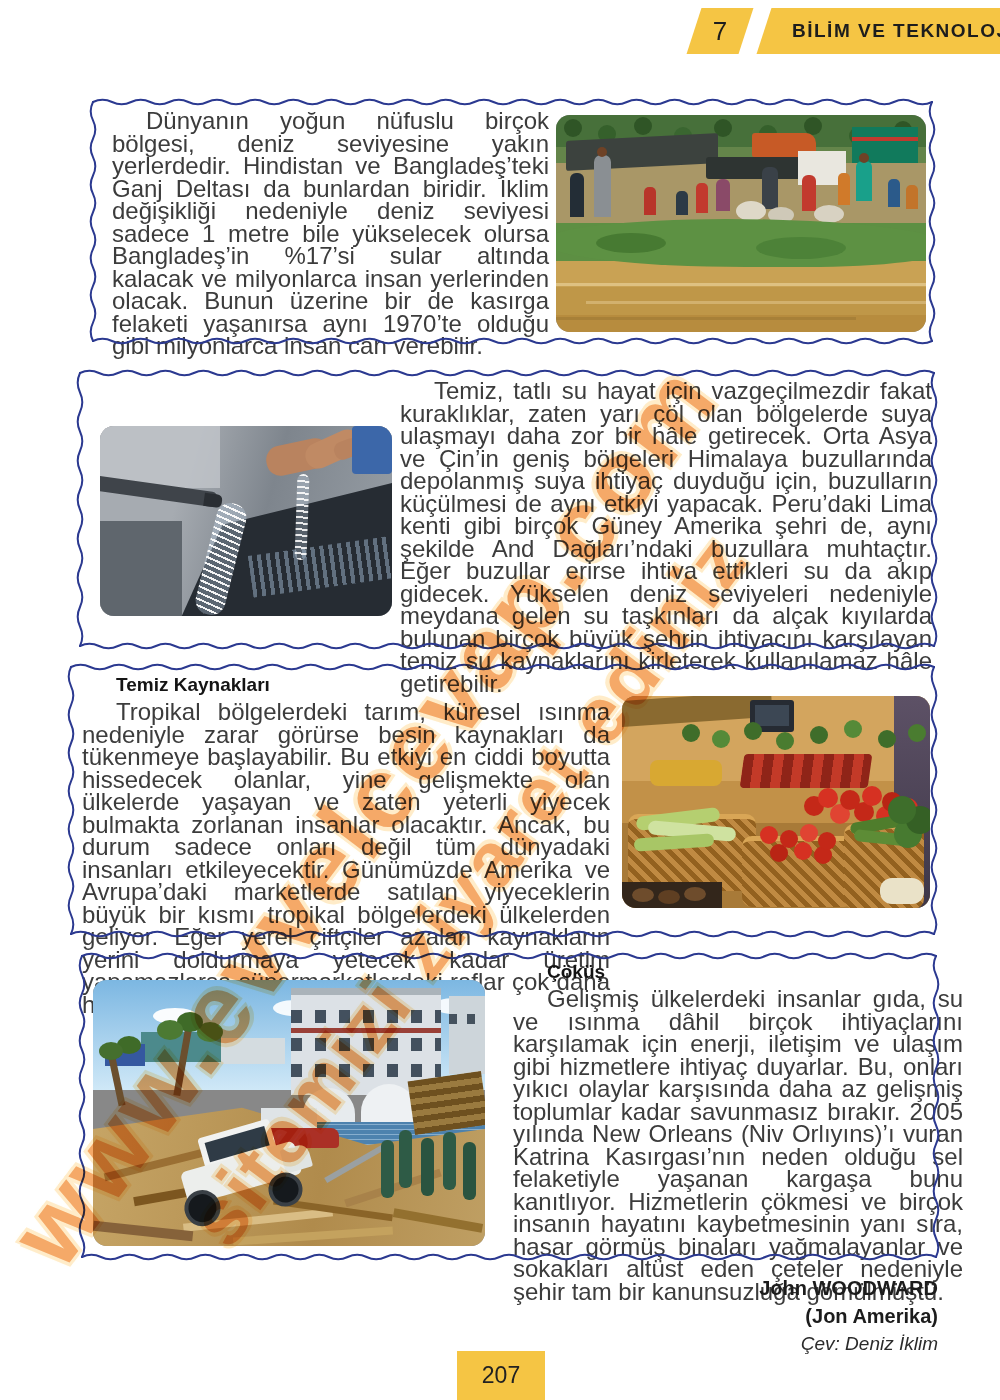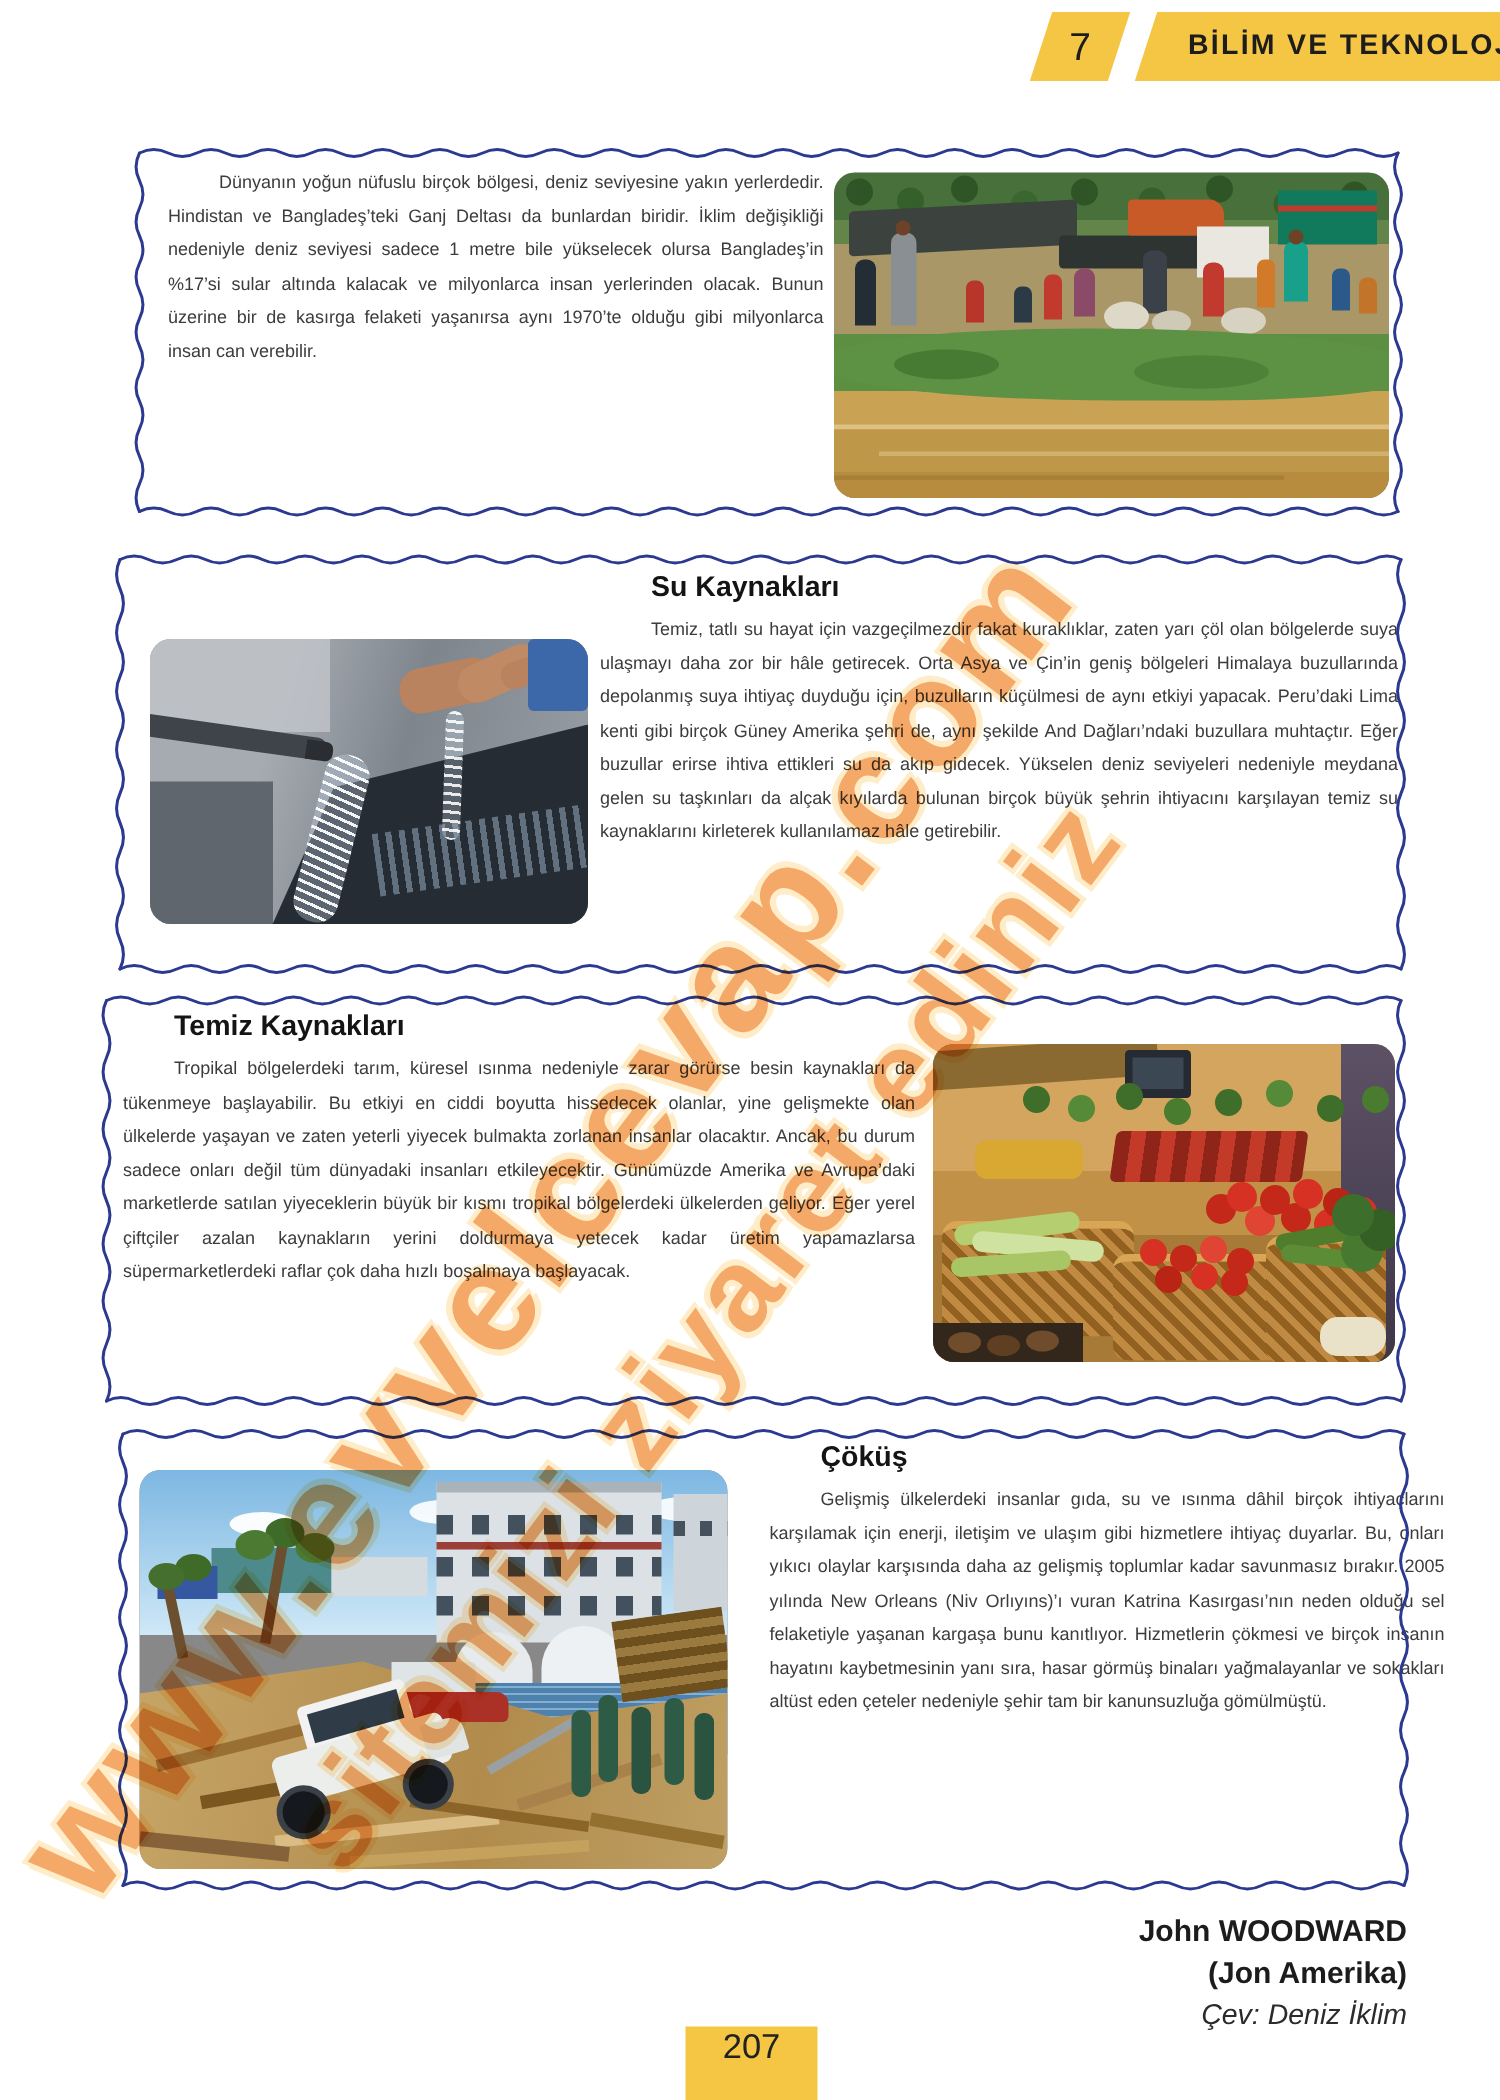--- a/index.html
+++ b/index.html
@@ -24,42 +24,42 @@
   }
   .unit-title-bar span{
     transform:skewX(18deg);font-size:19px;font-weight:700;
     letter-spacing:1.5px;color:#1d1d1d;padding-left:28px;white-space:nowrap;
   }
 
   
   .sec{position:absolute;z-index:1;}
   .txt{position:absolute;z-index:2;}
   .sec-title{font-size:19px;font-weight:700;color:#141414;margin:0 0 4px 0;text-indent:34px;line-height:24px;}
-  .sec-body{font-size:12px;line-height:22.5px;color:#3c3c3c;text-align:justify;margin:0;text-indent:34px;}
+  .sec-body{font-size:24px;line-height:22.5px;color:#3c3c3c;text-align:justify;margin:0;text-indent:34px;}
 
   
   .photo{position:absolute;border-radius:14px;overflow:hidden;z-index:1;background:#888;}
 
   
   .watermark{position:absolute;inset:0;z-index:6;pointer-events:none;mix-blend-mode:multiply;opacity:.78;}
   .wm{
     position:absolute;font-weight:800;color:#f2913d;white-space:nowrap;
     transform-origin:0 50%;
     text-shadow:3px 3px 0 #ffe7ba,-3px -3px 0 #ffe7ba,3px -3px 0 #ffe7ba,-3px 3px 0 #ffe7ba,0 0 6px #fff3d8;
   }
   .wm1{left:34px;top:1195px;font-size:100px;transform:rotate(-53deg);letter-spacing:4px;}
   .wm2{left:208px;top:1190px;font-size:78px;transform:rotate(-53deg);letter-spacing:3px;}
 
   
   .attribution{position:absolute;right:62px;top:1274px;text-align:right;z-index:2;}
   .attr-line1,.attr-line2{font-weight:700;font-size:20px;color:#1c1c1c;line-height:28px;}
   .attr-line3{font-style:italic;font-size:19px;color:#2b2b2b;line-height:28px;}
   .pagenum{
     position:absolute;left:457px;top:1351px;width:88px;height:49px;background:#f5c544;
-    display:flex;align-items:flex-start;justify-content:center;
+    display:flex;align-items:center;justify-content:center;
     font-size:23px;color:#222;z-index:2;
   }
 </style>
 </head>
 <body>
 
 <div class="unit-badge">
   <span>7</span>
 </div>
 <div class="unit-title-bar">
@@ -111,21 +111,20 @@
 <svg width="849" height="249" style="position: absolute; left: 0px; top: 0px; pointer-events: none; z-index: 3;">
       <path d="M5 5 q9.534090909090908 -4.6 19.068181818181817 0 q9.534090909090908 4.6 19.068181818181817 0 q9.534090909090908 -4.6 19.068181818181817 0 q9.534090909090908 4.6 19.068181818181817 0 q9.534090909090908 -4.6 19.068181818181817 0 q9.534090909090908 4.6 19.068181818181817 0 q9.534090909090908 -4.6 19.068181818181817 0 q9.534090909090908 4.6 19.068181818181817 0 q9.534090909090908 -4.6 19.068181818181817 0 q9.534090909090908 4.6 19.068181818181817 0 q9.534090909090908 -4.6 19.068181818181817 0 q9.534090909090908 4.6 19.068181818181817 0 q9.534090909090908 -4.6 19.068181818181817 0 q9.534090909090908 4.6 19.068181818181817 0 q9.534090909090908 -4.6 19.068181818181817 0 q9.534090909090908 4.6 19.068181818181817 0 q9.534090909090908 -4.6 19.068181818181817 0 q9.534090909090908 4.6 19.068181818181817 0 q9.534090909090908 -4.6 19.068181818181817 0 q9.534090909090908 4.6 19.068181818181817 0 q9.534090909090908 -4.6 19.068181818181817 0 q9.534090909090908 4.6 19.068181818181817 0 q9.534090909090908 -4.6 19.068181818181817 0 q9.534090909090908 4.6 19.068181818181817 0 q9.534090909090908 -4.6 19.068181818181817 0 q9.534090909090908 4.6 19.068181818181817 0 q9.534090909090908 -4.6 19.068181818181817 0 q9.534090909090908 4.6 19.068181818181817 0 q9.534090909090908 -4.6 19.068181818181817 0 q9.534090909090908 4.6 19.068181818181817 0 q9.534090909090908 -4.6 19.068181818181817 0 q9.534090909090908 4.6 19.068181818181817 0 q9.534090909090908 -4.6 19.068181818181817 0 q9.534090909090908 4.6 19.068181818181817 0 q9.534090909090908 -4.6 19.068181818181817 0 q9.534090909090908 4.6 19.068181818181817 0 q9.534090909090908 -4.6 19.068181818181817 0 q9.534090909090908 4.6 19.068181818181817 0 q9.534090909090908 -4.6 19.068181818181817 0 q9.534090909090908 4.6 19.068181818181817 0 q9.534090909090908 -4.6 19.068181818181817 0 q9.534090909090908 4.6 19.068181818181817 0 q9.534090909090908 -4.6 19.068181818181817 0 q9.534090909090908 4.6 19.068181818181817 0" fill="none" stroke="#2b3990" stroke-width="2" stroke-linecap="round"></path>
       <path d="M5 244 q9.534090909090908 -4.6 19.068181818181817 0 q9.534090909090908 4.6 19.068181818181817 0 q9.534090909090908 -4.6 19.068181818181817 0 q9.534090909090908 4.6 19.068181818181817 0 q9.534090909090908 -4.6 19.068181818181817 0 q9.534090909090908 4.6 19.068181818181817 0 q9.534090909090908 -4.6 19.068181818181817 0 q9.534090909090908 4.6 19.068181818181817 0 q9.534090909090908 -4.6 19.068181818181817 0 q9.534090909090908 4.6 19.068181818181817 0 q9.534090909090908 -4.6 19.068181818181817 0 q9.534090909090908 4.6 19.068181818181817 0 q9.534090909090908 -4.6 19.068181818181817 0 q9.534090909090908 4.6 19.068181818181817 0 q9.534090909090908 -4.6 19.068181818181817 0 q9.534090909090908 4.6 19.068181818181817 0 q9.534090909090908 -4.6 19.068181818181817 0 q9.534090909090908 4.6 19.068181818181817 0 q9.534090909090908 -4.6 19.068181818181817 0 q9.534090909090908 4.6 19.068181818181817 0 q9.534090909090908 -4.6 19.068181818181817 0 q9.534090909090908 4.6 19.068181818181817 0 q9.534090909090908 -4.6 19.068181818181817 0 q9.534090909090908 4.6 19.068181818181817 0 q9.534090909090908 -4.6 19.068181818181817 0 q9.534090909090908 4.6 19.068181818181817 0 q9.534090909090908 -4.6 19.068181818181817 0 q9.534090909090908 4.6 19.068181818181817 0 q9.534090909090908 -4.6 19.068181818181817 0 q9.534090909090908 4.6 19.068181818181817 0 q9.534090909090908 -4.6 19.068181818181817 0 q9.534090909090908 4.6 19.068181818181817 0 q9.534090909090908 -4.6 19.068181818181817 0 q9.534090909090908 4.6 19.068181818181817 0 q9.534090909090908 -4.6 19.068181818181817 0 q9.534090909090908 4.6 19.068181818181817 0 q9.534090909090908 -4.6 19.068181818181817 0 q9.534090909090908 4.6 19.068181818181817 0 q9.534090909090908 -4.6 19.068181818181817 0 q9.534090909090908 4.6 19.068181818181817 0 q9.534090909090908 -4.6 19.068181818181817 0 q9.534090909090908 4.6 19.068181818181817 0 q9.534090909090908 -4.6 19.068181818181817 0 q9.534090909090908 4.6 19.068181818181817 0" fill="none" stroke="#2b3990" stroke-width="2" stroke-linecap="round"></path>
       <path d="M5 5 q-4.6 9.192307692307692 0 18.384615384615383 q4.6 9.192307692307692 0 18.384615384615383 q-4.6 9.192307692307692 0 18.384615384615383 q4.6 9.192307692307692 0 18.384615384615383 q-4.6 9.192307692307692 0 18.384615384615383 q4.6 9.192307692307692 0 18.384615384615383 q-4.6 9.192307692307692 0 18.384615384615383 q4.6 9.192307692307692 0 18.384615384615383 q-4.6 9.192307692307692 0 18.384615384615383 q4.6 9.192307692307692 0 18.384615384615383 q-4.6 9.192307692307692 0 18.384615384615383 q4.6 9.192307692307692 0 18.384615384615383 q-4.6 9.192307692307692 0 18.384615384615383" fill="none" stroke="#2b3990" stroke-width="2" stroke-linecap="round"></path>
       <path d="M844 5 q-4.6 9.192307692307692 0 18.384615384615383 q4.6 9.192307692307692 0 18.384615384615383 q-4.6 9.192307692307692 0 18.384615384615383 q4.6 9.192307692307692 0 18.384615384615383 q-4.6 9.192307692307692 0 18.384615384615383 q4.6 9.192307692307692 0 18.384615384615383 q-4.6 9.192307692307692 0 18.384615384615383 q4.6 9.192307692307692 0 18.384615384615383 q-4.6 9.192307692307692 0 18.384615384615383 q4.6 9.192307692307692 0 18.384615384615383 q-4.6 9.192307692307692 0 18.384615384615383 q4.6 9.192307692307692 0 18.384615384615383 q-4.6 9.192307692307692 0 18.384615384615383" fill="none" stroke="#2b3990" stroke-width="2" stroke-linecap="round"></path>
     </svg>
   </div>
 
 <div class="sec wavy-box" style="left:75px;top:368px;width:864px;height:283px;">
   <div class="txt" style="left:325px;top:12px;width:532px;">
-    <h2 class="sec-title">Su Kaynakları</h2>
     <p class="sec-body">Temiz, tatlı su hayat için vazgeçilmezdir fakat kuraklıklar, zaten yarı çöl olan bölgelerde suya ulaşmayı daha zor bir hâle getirecek. Orta Asya ve Çin’in geniş bölgeleri Himalaya buzullarında depolanmış suya ihtiyaç duyduğu için, buzulların küçülmesi de aynı etkiyi yapacak. Peru’daki Lima kenti gibi birçok Güney Amerika şehri de, aynı şekilde And Dağları’ndaki buzullara muhtaçtır. Eğer buzullar erirse ihtiva ettikleri su da akıp gidecek. Yükselen deniz seviyeleri nedeniyle meydana gelen su taşkınları da alçak kıyılarda bulunan birçok büyük şehrin ihtiyacını karşılayan temiz su kaynaklarını kirleterek kullanılamaz hâle getirebilir.</p>
   </div>
 
   <div class="photo" style="left:25px;top:58px;width:292px;height:190px;">
     <div class="a" style="inset:0;background:linear-gradient(105deg,#a6abb1 0 28%,#7e858d 55%,#99a0a7);"></div>
     <div class="a" style="left:0;top:0;width:120px;height:62px;background:#c2c6ca;opacity:.8;"></div>
     <div class="a" style="left:0;top:95px;width:82px;height:95px;background:#5f666d;"></div>
 
     <div class="a" style="inset:0;clip-path:polygon(28% 100%,42% 52%,100% 30%,100% 100%);background:linear-gradient(#4a535e 0 16%,#262c33 16%);"></div>
     <div class="a" style="left:150px;top:120px;width:142px;height:42px;transform:rotate(-8deg);background:repeating-linear-gradient(90deg,rgba(170,195,220,.45) 0 4px,rgba(40,50,60,0) 4px 9px);"></div>

